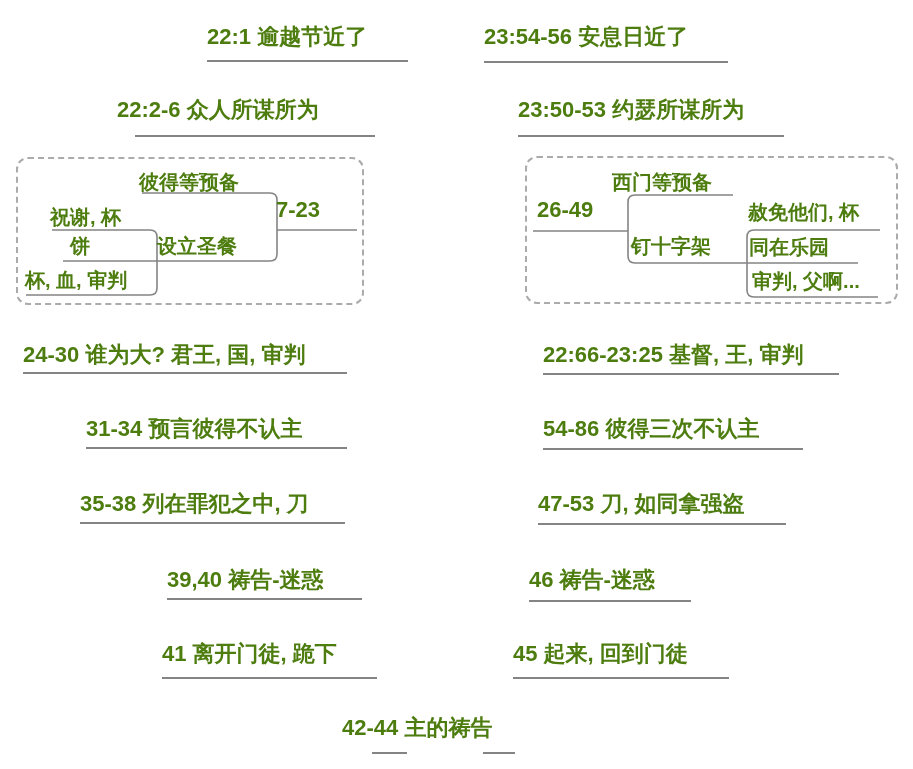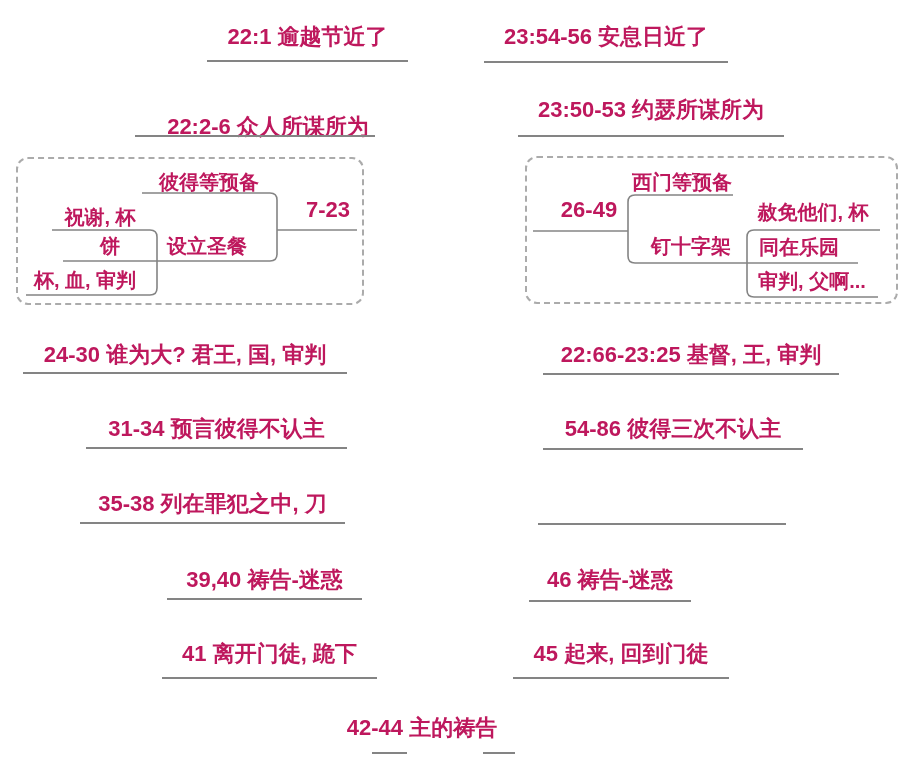--- a/index.html
+++ b/index.html
@@ -7,27 +7,27 @@
     position:relative;
     width:913px;height:769px;
     background:#ffffff;
     font-family:"Liberation Sans", sans-serif;
     overflow:hidden;
   }
   .t{
     position:absolute;
     white-space:nowrap;
     font-weight:bold;
-    color:#be185d;
-    text-align:center;
+    color:#4d7c0f;
+    text-align:left;
     line-height:1.2;
   }
   .row-label{font-size:22px;}
   .box-label{font-size:20px;}
-  .range-label{font-size:22px;margin-left:12px;}
+  .range-label{font-size:22px;}
   .uline{
     position:absolute;
     height:2px;
     background:#848484;
   }
   .dashed-box{
     position:absolute;
     border:2px dashed #ababab;
     border-radius:12px;
     background:transparent;
@@ -35,21 +35,21 @@
   svg.lines{position:absolute;left:0;top:0;}
 </style>
 </head>
 <body>
 
 <div id="canvas">
 
   <div class="t row-label" style="left:207px;top:24px;width:201px;">22:1 逾越节近了</div>
   <div class="uline" style="left:207px;top:60px;width:201px;"></div>
 
-  <div class="t row-label" style="left:148px;top:97px;width:240px;margin-top:17px;">22:2-6 众人所谋所为</div>
+  <div class="t row-label" style="left:117px;top:97px;width:240px;">22:2-6 众人所谋所为</div>
   <div class="uline" style="left:135px;top:135px;width:240px;"></div>
 
   <div class="t row-label" style="left:23px;top:342px;width:324px;">24-30 谁为大? 君王, 国, 审判</div>
   <div class="uline" style="left:23px;top:372px;width:324px;"></div>
 
   <div class="t row-label" style="left:86px;top:416px;width:261px;">31-34 预言彼得不认主</div>
   <div class="uline" style="left:86px;top:447px;width:261px;"></div>
 
   <div class="t row-label" style="left:80px;top:491px;width:265px;">35-38 列在罪犯之中, 刀</div>
   <div class="uline" style="left:80px;top:522px;width:265px;"></div>
@@ -65,20 +65,21 @@
 
   <div class="t row-label" style="left:518px;top:97px;width:266px;">23:50-53 约瑟所谋所为</div>
   <div class="uline" style="left:518px;top:135px;width:266px;"></div>
 
   <div class="t row-label" style="left:543px;top:342px;width:296px;">22:66-23:25 基督, 王, 审判</div>
   <div class="uline" style="left:543px;top:373px;width:296px;"></div>
 
   <div class="t row-label" style="left:543px;top:416px;width:260px;">54-86 彼得三次不认主</div>
   <div class="uline" style="left:543px;top:448px;width:260px;"></div>
 
+  <div class="t row-label" style="left:538px;top:491px;width:248px;">47-53 刀, 如同拿强盗</div>
   <div class="uline" style="left:538px;top:523px;width:248px;"></div>
 
   <div class="t row-label" style="left:529px;top:567px;width:162px;">46 祷告-迷惑</div>
   <div class="uline" style="left:529px;top:600px;width:162px;"></div>
 
   <div class="t row-label" style="left:513px;top:641px;width:216px;">45 起来, 回到门徒</div>
   <div class="uline" style="left:513px;top:677px;width:216px;"></div>
 
   <div class="t row-label" style="left:342px;top:715px;width:160px;">42-44 主的祷告</div>
   <div class="uline" style="left:372px;top:752px;width:35px;"></div>

